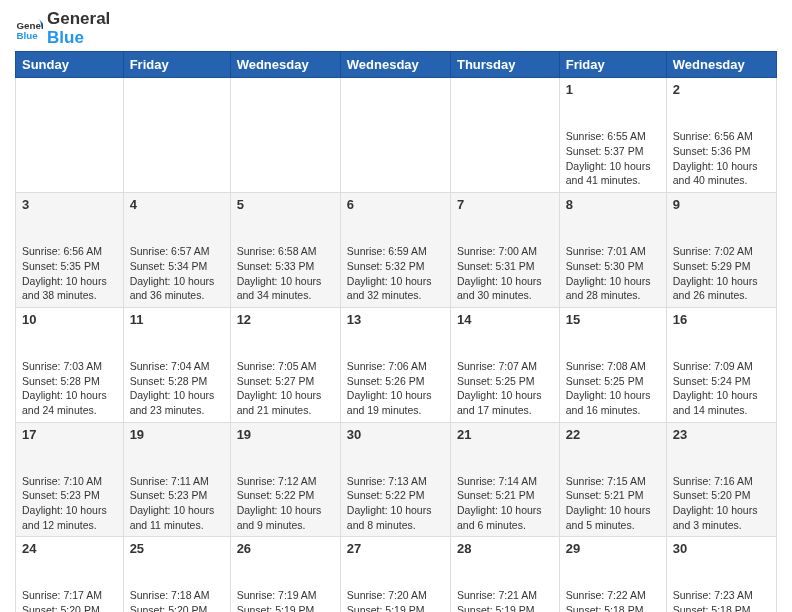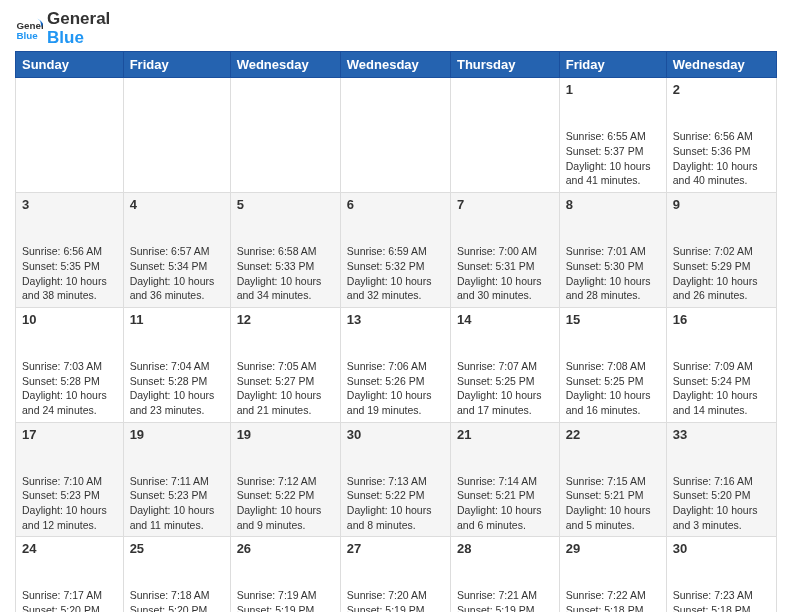--- a/index.html
+++ b/index.html
@@ -210,21 +210,21 @@
         </td>
         <td>
           <span class="day-num">21</span>
           <div class="day-info">Sunrise: 7:14 AM<br>Sunset: 5:21 PM<br>Daylight: 10 hours and 6 minutes.</div>
         </td>
         <td>
           <span class="day-num">22</span>
           <div class="day-info">Sunrise: 7:15 AM<br>Sunset: 5:21 PM<br>Daylight: 10 hours and 5 minutes.</div>
         </td>
         <td>
-          <span class="day-num">33</span>
+          <span class="day-num">23</span>
           <div class="day-info">Sunrise: 7:16 AM<br>Sunset: 5:20 PM<br>Daylight: 10 hours and 3 minutes.</div>
         </td>
       </tr>
       <tr>
         <td>
           <span class="day-num">24</span>
           <div class="day-info">Sunrise: 7:17 AM<br>Sunset: 5:20 PM<br>Daylight: 10 hours and 2 minutes.</div>
         </td>
         <td>
           <span class="day-num">25</span>

